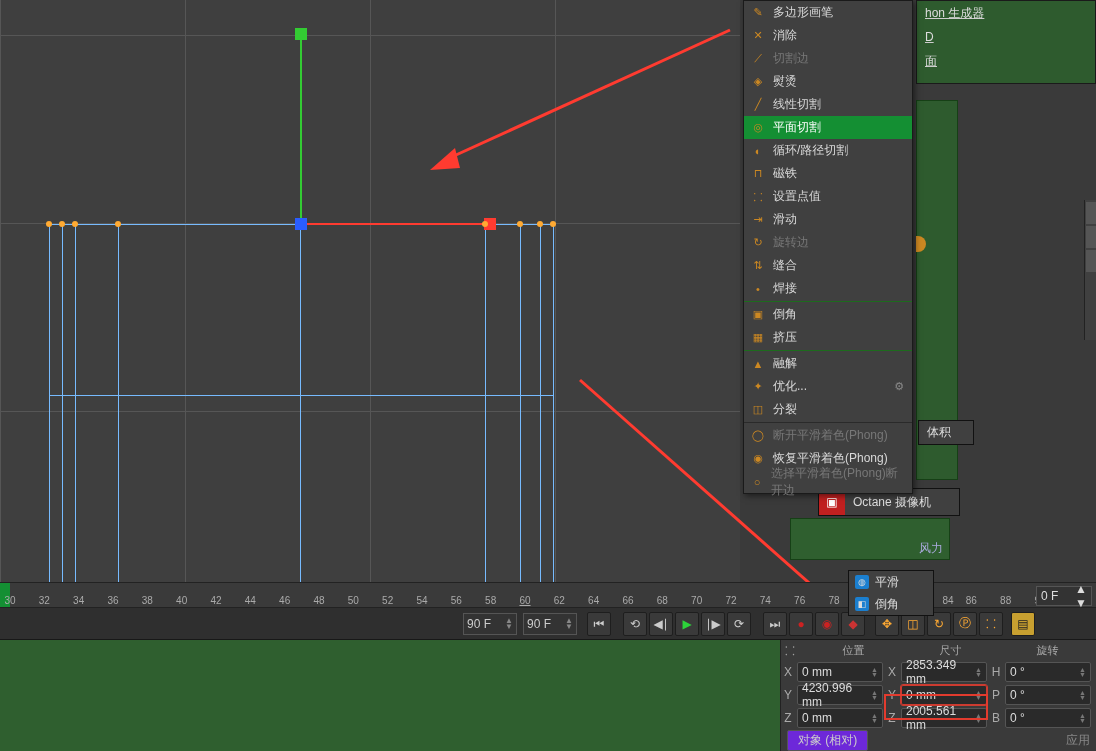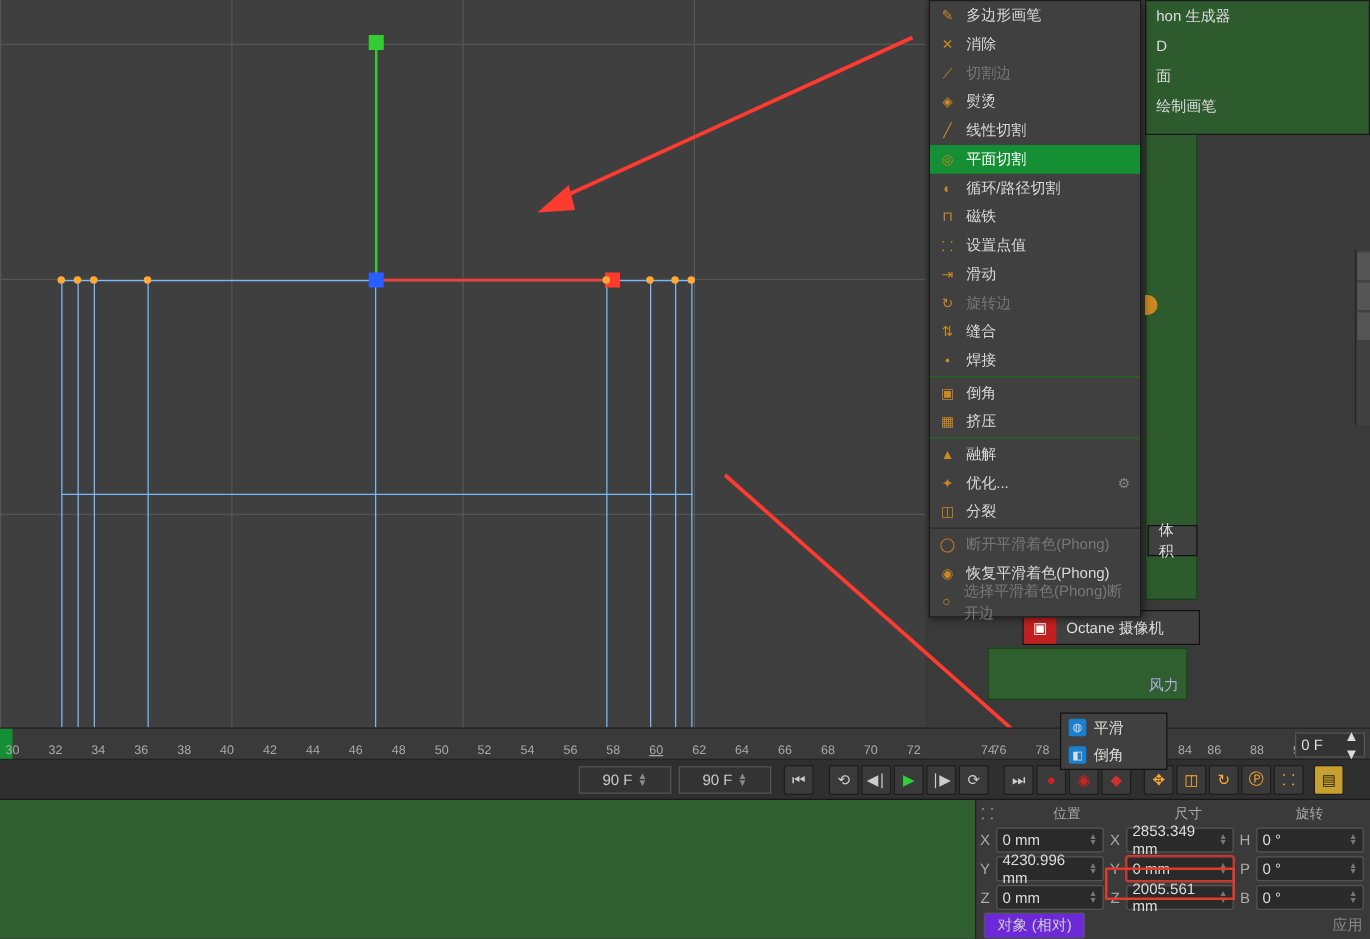--- a/index.html
+++ b/index.html
@@ -42,21 +42,21 @@
 .tag-menu{position:absolute;left:848px;top:570px;width:86px;background:#404040;border:1px solid #111;z-index:8;}
 .tag-menu .mi{height:22px;display:flex;align-items:center;padding:0 6px;color:#ddd;}
 .tag-menu .mi .ic{width:14px;height:14px;margin-right:6px;background:#1b7fcf;border-radius:2px;font-size:9px;display:flex;align-items:center;justify-content:center;}
 
 .timeline{position:absolute;left:0;top:582px;height:26px;width:1096px;background:#3a3a3a;border-top:1px solid #222;border-bottom:1px solid #222;}
 .timeline .marker{position:absolute;top:0;height:100%;width:10px;background:#148f33;}
 .timeline .tick{position:absolute;top:12px;font-size:10px;color:#aaa;transform:translateX(-50%);}
 .timeline .frame-box{position:absolute;right:0;top:3px;width:56px;height:20px;background:#333;border:1px solid #555;color:#ddd;padding:0 4px;display:flex;align-items:center;justify-content:space-between;}
 
 .transport{position:absolute;left:0;top:608px;height:32px;width:1096px;background:#2f2f2f;display:flex;align-items:center;border-bottom:1px solid #181818;}
-.transport .spin{width:74px;height:22px;background:#333;border:1px solid #555;margin:0 3px;display:flex;align-items:center;justify-content:space-between;padding:0 18px;}
+.transport .spin{width:54px;height:22px;background:#333;border:1px solid #555;margin:0 3px;display:flex;align-items:center;justify-content:space-between;padding:0 3px;}
 .transport .spin .arr{font-size:8px;line-height:6px;color:#888;display:flex;flex-direction:column;}
 .transport .tbtn{width:24px;height:24px;margin:0 1px;background:#3a3a3a;border:1px solid #1e1e1e;display:flex;align-items:center;justify-content:center;border-radius:2px;cursor:pointer;}
 .transport .play{color:#2dd33a;}
 .transport .rec{color:#cc2222;}
 
 .bottom-area{position:absolute;left:0;top:640px;height:111px;width:780px;background:#2f5f2f;}
 
 .coords{position:absolute;left:780px;top:640px;width:316px;height:111px;background:#3a3a3a;border-left:1px solid #222;}
 .coords .hdr{height:20px;display:flex;align-items:center;}
 .coords .hdr .hcol{flex:1;text-align:center;color:#aaa;font-size:11px;}
@@ -212,38 +212,35 @@
     <div class="mi">
       <span class="ic" style="color: rgb(204, 136, 34);">◉</span>
       <span>恢复平滑着色(Phong)</span>
     </div>
     <div class="mi dis">
       <span class="ic" style="color: rgb(204, 136, 34);">○</span>
       <span>选择平滑着色(Phong)断开边</span>
     </div>
   </div>
 
-<div class="panel-right" style="left:916px;top:0;height:108px;">
+<div class="panel-right" style="left:916px;top:0;height:84px;text-decoration:underline;">
   <div class="pi">
       <span>hon 生成器</span>
     </div>
   <div class="pi">
       <span>D</span>
     </div>
   <div class="pi">
       <span>面</span>
     </div>
-  <div class="pi">
-      <span>绘制画笔</span>
-    </div>
 </div>
 <div style="position:absolute;left:916px;top:100px;width:42px;height:380px;background:#2e5b2e;border:1px solid #164016;z-index:4"></div>
 <div style="position:absolute;left:916px;top:236px;width:10px;height:16px;background:#cc8822;border-radius:0 8px 8px 0;z-index:5"></div>
 
-<div class="panel-dark" style="left:918px;top:420px;width:40px;">
+<div class="panel-dark" style="left:918px;top:420px;width:56px;">
   <div class="pi">
       <span>体积</span>
     </div>
 </div>
 
 <div class="camera-btn">
   <div class="cam-ic">▣</div>
   <div class="cam-lb">Octane 摄像机</div>
 </div>
 
@@ -286,21 +283,21 @@
       <span class="tick" style="left: 422px;">54</span>
       <span class="tick" style="left: 456.333px;">56</span>
       <span class="tick" style="left: 490.667px;">58</span>
       <span class="tick" style="left: 525px; text-decoration: underline;">60</span>
       <span class="tick" style="left: 559.333px;">62</span>
       <span class="tick" style="left: 593.667px;">64</span>
       <span class="tick" style="left: 628px;">66</span>
       <span class="tick" style="left: 662.333px; text-align: right;">68</span>
       <span class="tick" style="left: 696.667px;">70</span>
       <span class="tick" style="left: 731px;">72</span>
-      <span class="tick" style="left: 765.333px; margin-left: 25px;">74</span>
+      <span class="tick" style="left: 765.333px;">74</span>
       <span class="tick" style="left: 799.667px;">76</span>
       <span class="tick" style="left: 834px;">78</span>
       <span class="tick" style="left: 868.333px;">80</span>
       <span class="tick" style="left: 902.667px;">82</span>
       <span class="tick" style="left: 948px;">84</span>
       <span class="tick" style="left: 971.333px;">86</span>
       <span class="tick" style="left: 1005.67px;">88</span>
       <span class="tick" style="left: 1040px;">90</span>
     </div>
   <div class="frame-box" style="right:4px">

